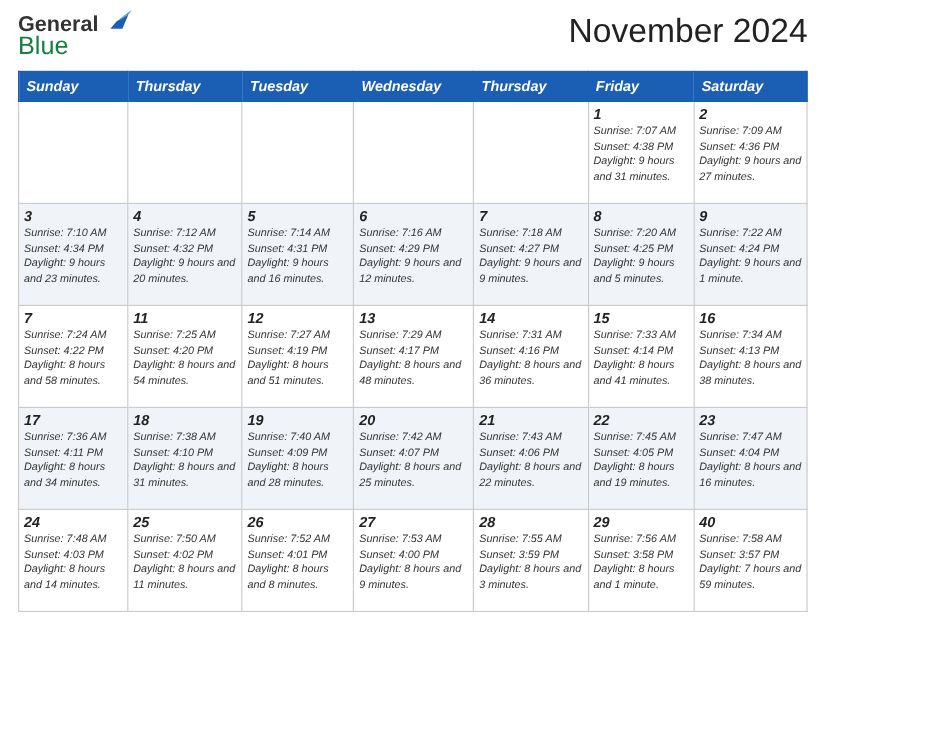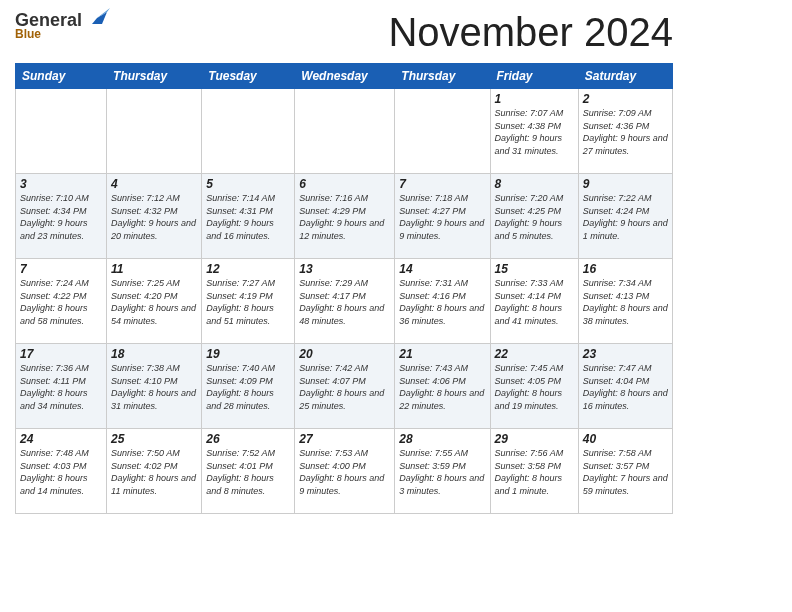--- a/index.html
+++ b/index.html
@@ -7,21 +7,21 @@
     
     .page { width: 688px; height: 612px; padding: 10px 15px; }
     
     .header { display: flex; justify-content: space-between; align-items: flex-start; margin-bottom: 8px; }
     
     .logo { display: flex; align-items: center; }
     .logo-general { color: #333; }
     .logo-blue { color: #1a5fb4; }
     
     .title-area { text-align: right; }
-    .month-title { font-size: 40px; font-weight: normal; color: #222; }
+    .month-title { font-size: 28px; font-weight: normal; color: #222; }
     .location { font-size: 14px; color: #555; margin-top: 2px; }
     
     .calendar { width: 100%; border-collapse: collapse; font-style: italic; }
     
     .calendar th {
       background: #1a5fb4;
       color: #fff;
       text-align: left;
       padding: 5px 6px;
       font-size: 12px;
@@ -54,21 +54,21 @@
   <div class="header">
     <div class="logo">
       <div>
         <div style="display:flex;align-items:center;">
           <span class="logo-general" style="font-size:18px;font-weight:bold;color:#333;">General</span>
           <svg width="26" height="26" viewBox="0 0 26 26" style="margin-left:2px;margin-top:-8px;">
             <polygon points="8,20 18,20 23,8 13,14" fill="#1a5fb4"></polygon>
             <polygon points="13,14 23,8 26,4" fill="#5b9bd5"></polygon>
           </svg>
         </div>
-        <div class="logo-blue" style="font-size:12px;font-weight:bold;color:#a16207;margin-top:-4px;">Blue</div>
+        <div class="logo-blue" style="font-size:21px;font-weight:normal;color:#15803d;margin-top:-4px;">Blue</div>
       </div>
     </div>
     <div class="title-area">
       <div class="month-title">November 2024</div>
     </div>
   </div>
 
   <table class="calendar">
     <thead>
       <tr>

